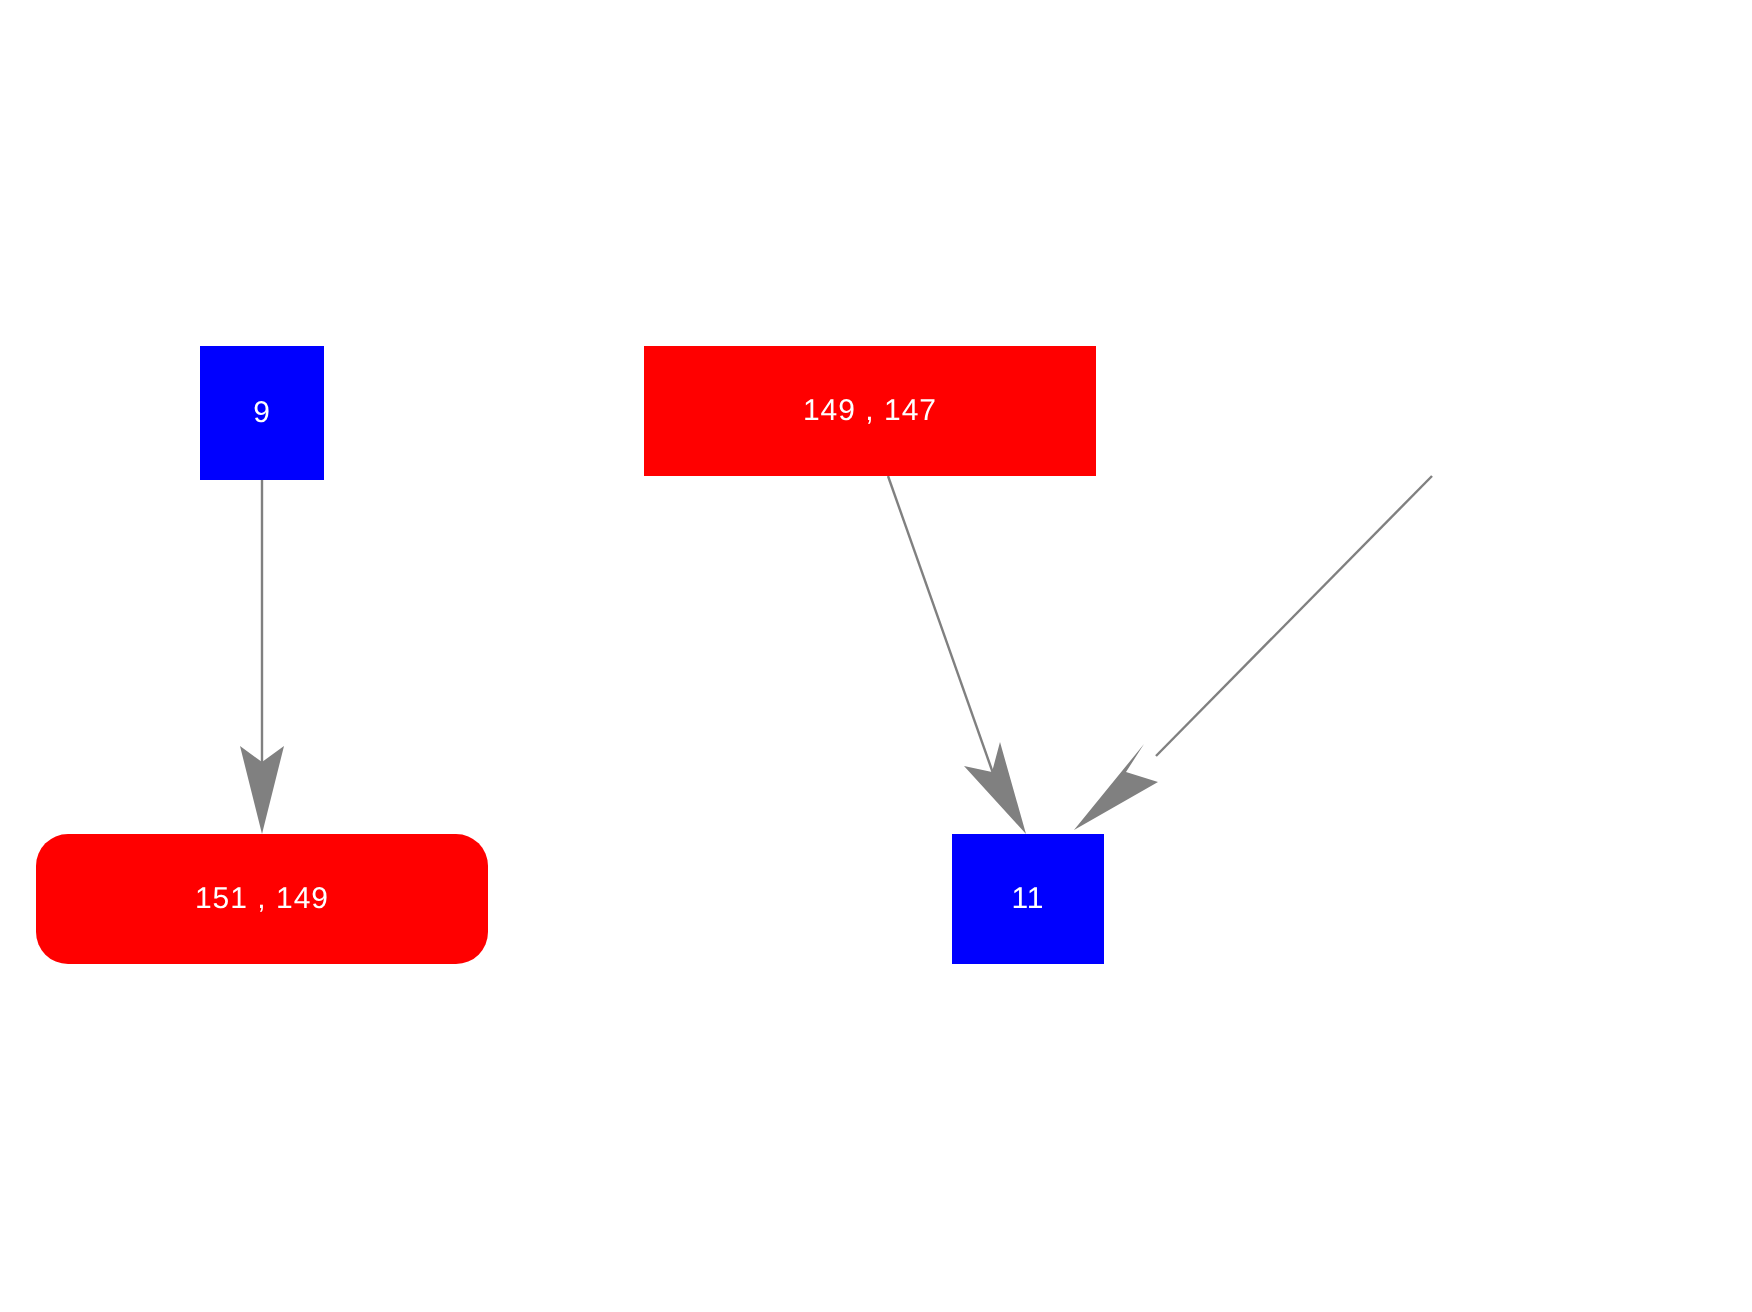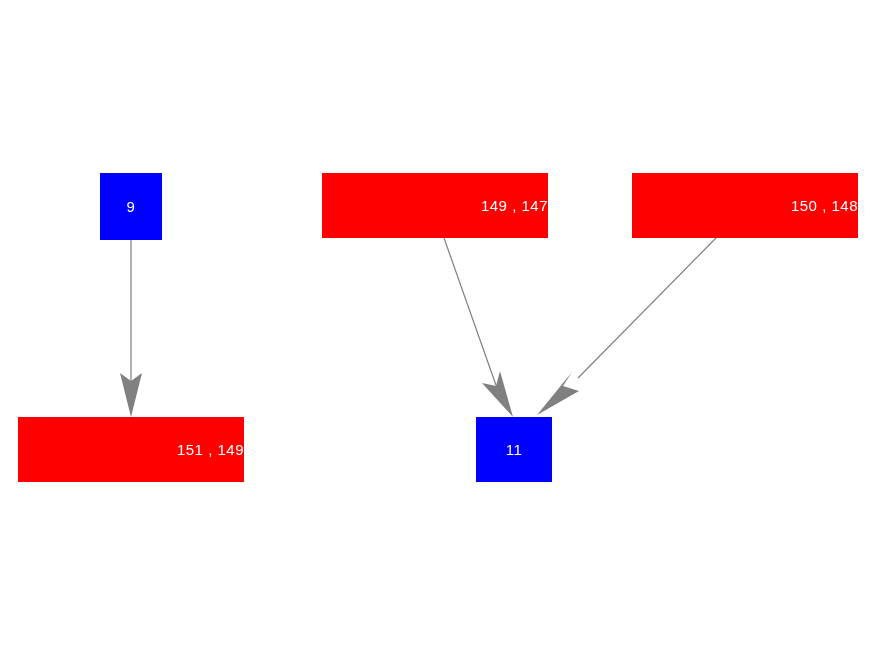--- a/index.html
+++ b/index.html
@@ -33,21 +33,21 @@
     align-items: center;
     justify-content: center;
     box-sizing: border-box;
     color: #ffffff;
     font-size: 15px;
     letter-spacing: 0.5px;
     white-space: pre;
     line-height: 1;
   }
   .node-blue { background: #0000ff; }
-  .node-red  { background: #ff0000; justify-content: flex-end; }
+  .node-red  { background: #ff0000; }
 </style>
 </head>
 <body>
 
 <div id="canvas">
 
   <svg class="edge-layer" width="876" height="656" viewBox="0 0 876 656">
 
     <g>
       <line x1="131" y1="240" x2="131" y2="382" stroke="#808080" stroke-width="1.2"></line>
@@ -66,25 +66,22 @@
   </svg>
 
   <div class="node node-blue" style="left:100px; top:173px; width:62px; height:67px;">
     <span>9</span>
   </div>
 
   <div class="node node-red" style="left:322px; top:173px; width:226px; height:65px;">
     <span>149 , 147</span>
   </div>
 
-  <div class="node node-red" style="left:632px; top:173px; width:226px; height:65px;">
-    <span>150 , 148</span>
-  </div>
 
-  <div class="node node-red" style="left:18px; top:417px; width:226px; height:65px;">
+  <div class="node node-red" style="left:18px; top:417px; width:226px; height:65px;border-radius:16px;">
     <span>151 , 149</span>
   </div>
 
   <div class="node node-blue" style="left:476px; top:417px; width:76px; height:65px;">
     <span>11</span>
   </div>
 
 </div>
 
 </body></html>

